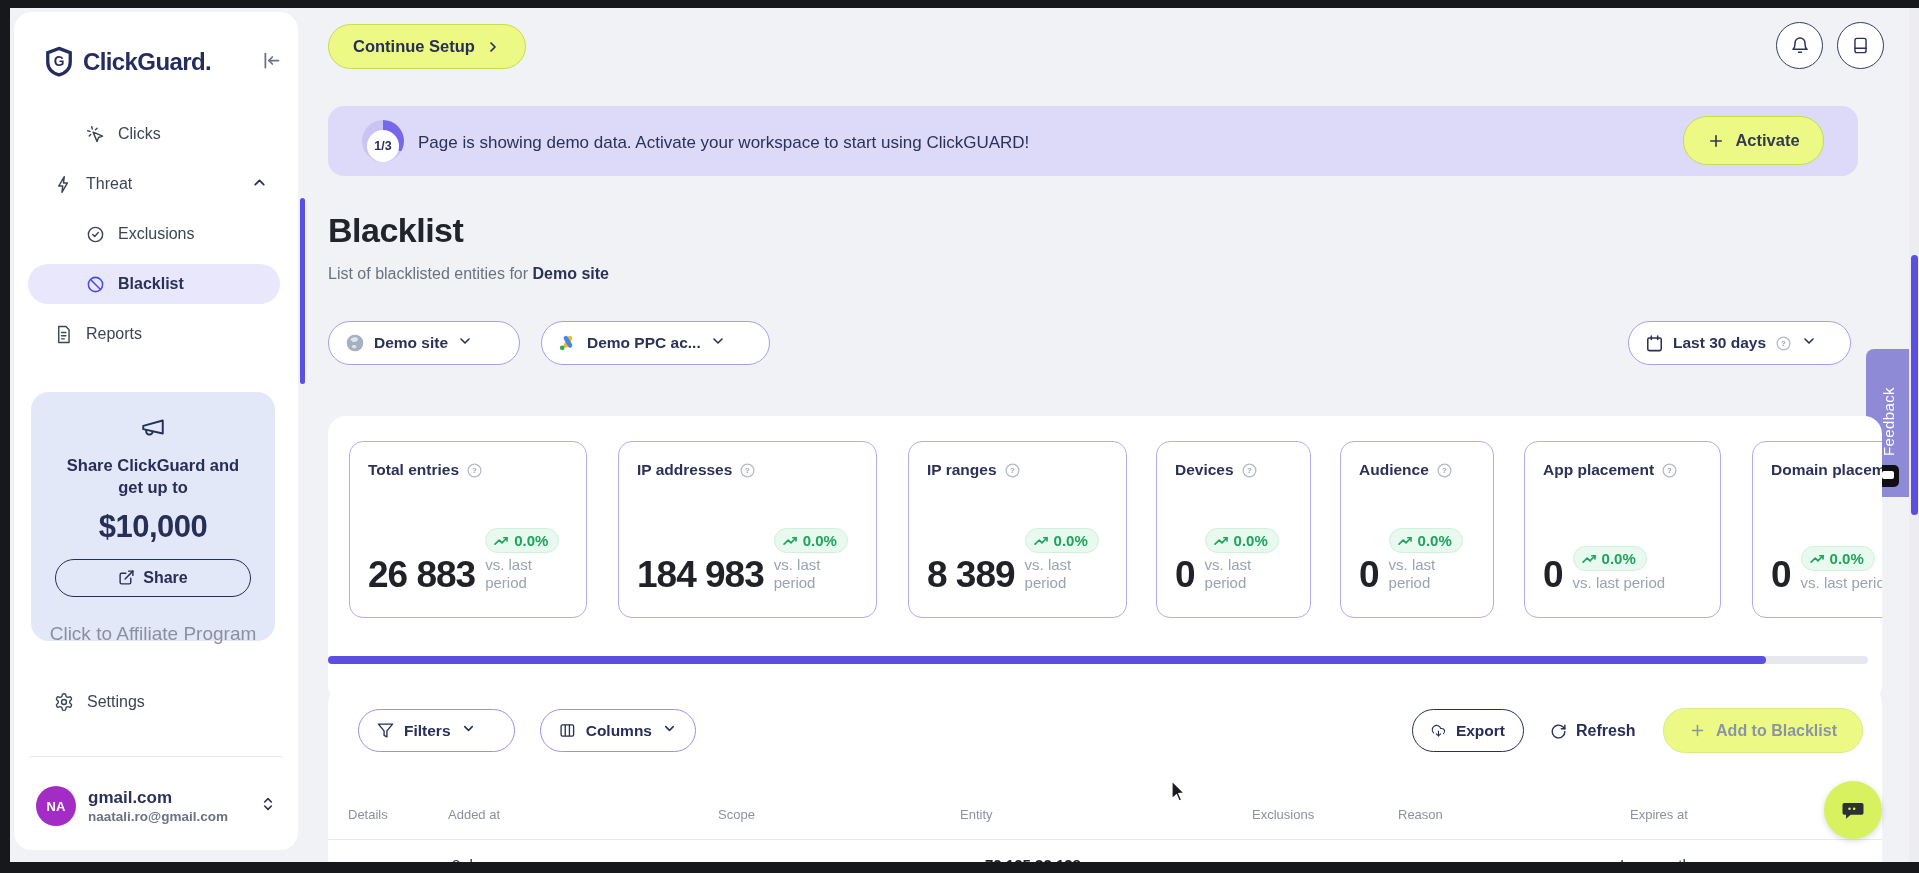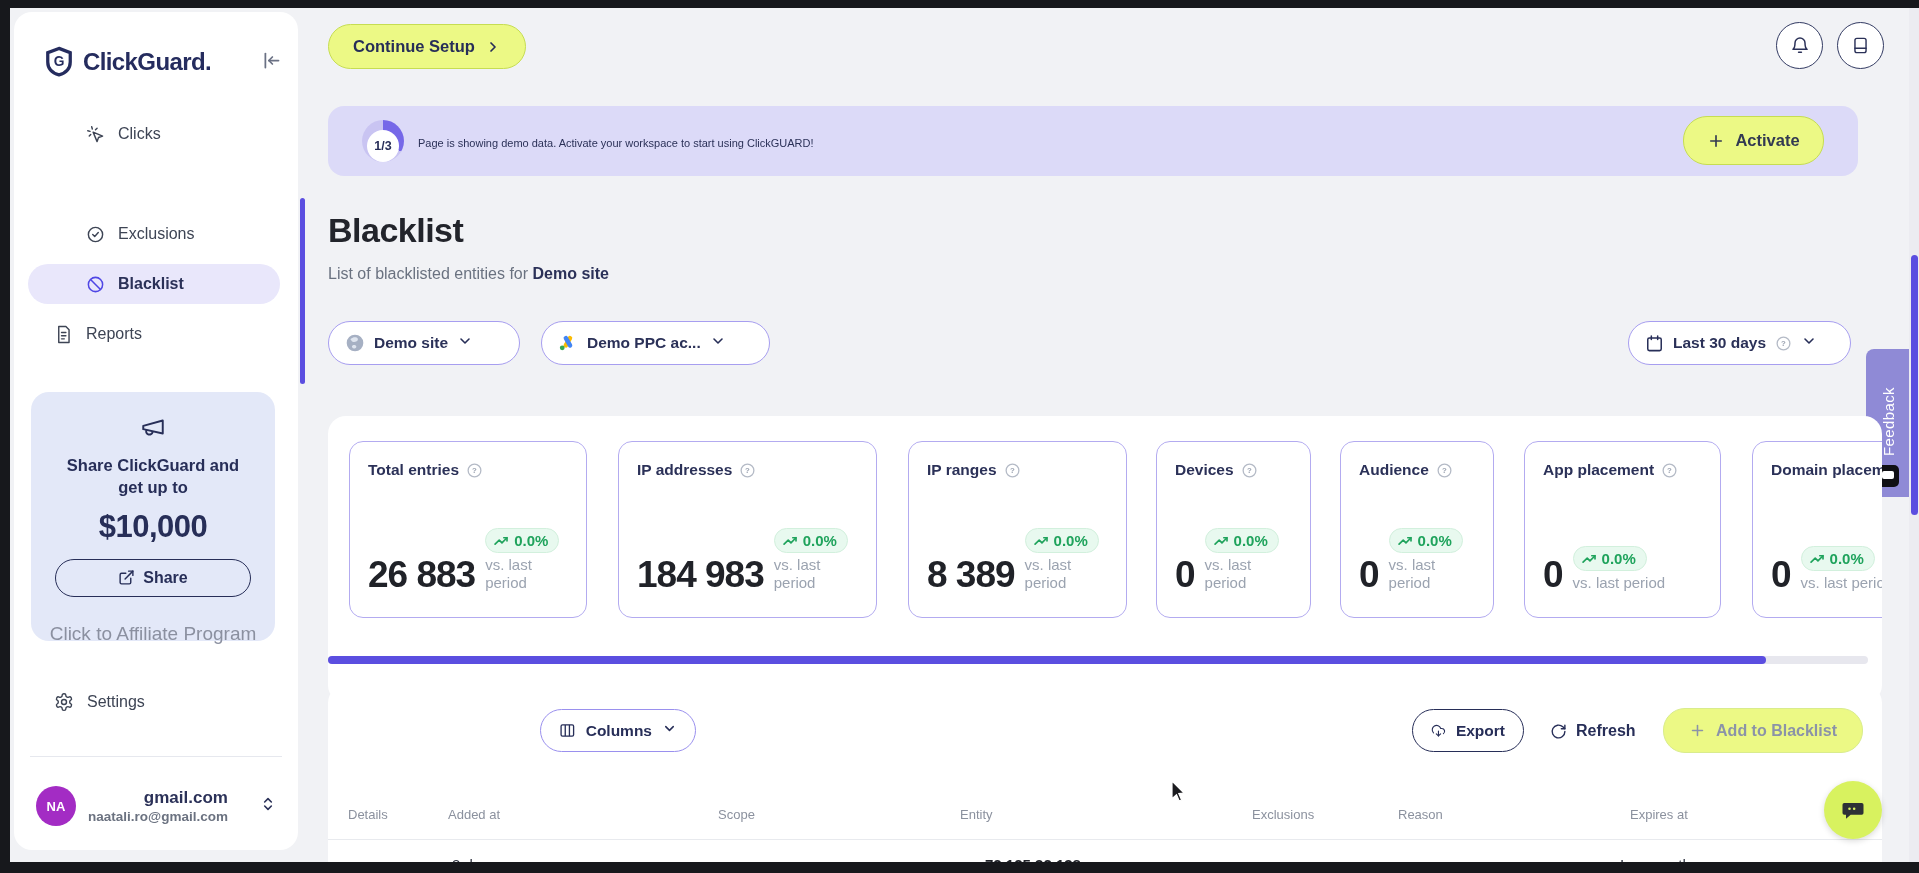--- a/index.html
+++ b/index.html
@@ -24,34 +24,34 @@
   .promo-text { font-size:16.5px; line-height:1.35; width:190px; margin:10px auto 0; font-weight:700; }
   .promo-amount { font-size:31px; font-weight:700; margin-top:10px; letter-spacing:-.5px; }
   .promo-btn { margin:14px auto 0; width:196px; height:38px; border:1.6px solid #272e58; border-radius:19px; display:flex; align-items:center; justify-content:center; gap:8px; font-size:16px; font-weight:600; color:#272e58; background:transparent; cursor:pointer; }
   .promo-caption { margin-top:26px; font-size:19px; color:#8b90a0; }
 
   .settings-row { position:absolute; left:14px; top:670px; right:18px; height:40px; display:flex; align-items:center; gap:13px; padding-left:26px; color:#3d4454; font-size:16px; cursor:pointer; }
   .side-divider { position:absolute; left:16px; right:16px; top:744px; height:1px; background:#e6e8ee; }
   .user-row { position:absolute; left:22px; right:14px; top:772px; height:44px; display:flex; align-items:center; cursor:pointer; }
   .avatar { width:40px; height:40px; border-radius:50%; background:#a32cc4; color:#fff; font-size:13px; font-weight:700; display:flex; align-items:center; justify-content:center; }
   .user-meta { margin-left:12px; }
-  .user-name { font-size:17px; font-weight:700; color:#2b3158;text-align:right; }
+  .user-name { font-size:17px; font-weight:700; color:#2b3158; }
   .user-email { font-size:13.5px; color:#6b7280; margin-top:1px;font-weight:bold; }
   .user-caret { margin-left:auto; margin-right:8px; color:#2b3158; }
 
   
   .btn-lime { background:#ecf985; border:1.5px solid #c6dd52; border-radius:24px; display:flex; align-items:center; justify-content:center; gap:10px; cursor:pointer; }
   .continue-btn { position:absolute; left:318px; top:16px; width:198px; height:45px; font-size:16.5px; font-weight:700; color:#272e58; }
   .icon-circle { position:absolute; top:14px; width:47px; height:47px; border:1.4px solid #333b63; border-radius:50%; background:#fff; display:flex; align-items:center; justify-content:center; color:#2b3158; cursor:pointer; }
 
   
   .banner { position:absolute; left:318px; top:98px; width:1530px; height:70px; background:#dcdaf8; border-radius:16px; }
   .prog-ring { position:absolute; left:34px; top:14px; width:42px; height:42px; border-radius:50%; background:conic-gradient(#7668e8 0 120deg,#c9c4f2 120deg 360deg); display:flex; align-items:flex-end; justify-content:center; }
   .prog-inner { width:32px; height:32px; border-radius:50%; background:#fff; display:flex; align-items:center; justify-content:center; font-size:12.5px; font-weight:700; color:#272e58; }
-  .banner-msg { position:absolute; left:90px; top:0; height:73px; display:flex; align-items:center; font-size:11px; color:#2b3158; }
+  .banner-msg { position:absolute; left:90px; top:0; height:73px; display:flex; align-items:center; font-size:17px; color:#2b3158; }
   .activate-btn { position:absolute; left:1355px; top:10px; width:141px; height:49px; font-size:16.5px; font-weight:600; color:#333a52; }
 
   
   .page-title { position:absolute; left:318px; top:203px; font-size:34px; font-weight:800; color:#22242b; letter-spacing:-.5px; }
   .page-sub { position:absolute; left:318px; top:257px; font-size:16px; color:#6a7280; }
   .page-sub b { color:#2b3158; font-weight:700; }
 
   .pill { position:absolute; height:44px; background:#fff; border:1.3px solid #a79ef0; border-radius:22px; display:flex; align-items:center; gap:9px; padding:0 16px; font-size:15.5px; font-weight:600; color:#2b3158; cursor:pointer; }
   .pill .chev { color:#272e58; }
 
@@ -119,20 +119,31 @@
       <svg width="19" height="19" viewBox="0 0 24 24" fill="none" stroke="#3d4454" stroke-width="1.8" stroke-linecap="round" stroke-linejoin="round">
             <path d="m9 9 5 12 1.8-5.2L21 14z"></path>
             <path d="M7.2 2.2 8 5.1"></path>
             <path d="M2.2 7.2 5.1 8"></path>
             <path d="M14 4.1 12 6"></path>
             <path d="m6 12-1.9 2"></path>
           </svg>
       <span>Clicks</span>
     </div>
 
+    <div class="nav-item" style="top:152px;">
+      <svg width="19" height="19" viewBox="0 0 24 24" fill="none" stroke="#3d4454" stroke-width="1.8" stroke-linecap="round" stroke-linejoin="round">
+            <path d="M13 2 6 14h5l-1 8 7-12h-5l1-8z"></path>
+          </svg>
+      <span>Threat</span>
+      <span class="chev">
+        <svg width="17" height="17" viewBox="0 0 24 24" fill="none" stroke="currentColor" stroke-width="2.4" stroke-linecap="round" stroke-linejoin="round">
+              <path d="m18 15-6-6-6 6"></path>
+            </svg>
+      </span>
+    </div>
 
     <div class="nav-item child" style="top:202px;">
       <svg width="19" height="19" viewBox="0 0 24 24" fill="none" stroke="#3d4454" stroke-width="1.8" stroke-linecap="round" stroke-linejoin="round">
             <circle cx="12" cy="12" r="9"></circle>
             <path d="m8.5 12 2.5 2.5 4.5-5"></path>
           </svg>
       <span>Exclusions</span>
     </div>
 
     <div class="nav-item child active" style="top:252px;">
@@ -443,20 +454,29 @@
         </span>
       </div>
     </div>
   </div>
 
   <div class="hscroll">
     <div class="hscroll-thumb"></div>
   </div>
 
   <div class="table-panel">
+    <div class="tool-pill" style="left:30px; width:157px;">
+      <svg width="17" height="17" viewBox="0 0 24 24" fill="none" stroke="#272e58" stroke-width="1.9" stroke-linecap="round" stroke-linejoin="round">
+            <path d="M22 3H2l8 9.5V19l4 2v-8.5z"></path>
+          </svg>
+      <span>Filters</span>
+      <span class="chev"><svg width="15" height="15" viewBox="0 0 24 24" fill="none" stroke="#272e58" stroke-width="2.4" stroke-linecap="round" stroke-linejoin="round">
+              <path d="m6 9 6 6 6-6"></path>
+            </svg></span>
+    </div>
     <div class="tool-pill" style="left:212px; width:156px;">
       <svg width="17" height="17" viewBox="0 0 24 24" fill="none" stroke="#272e58" stroke-width="1.9" stroke-linejoin="round">
             <rect x="3" y="4" width="18" height="16" rx="2"></rect>
             <path d="M9 4v16"></path>
             <path d="M15 4v16"></path>
           </svg>
       <span>Columns</span>
       <span class="chev"><svg width="15" height="15" viewBox="0 0 24 24" fill="none" stroke="#272e58" stroke-width="2.4" stroke-linecap="round" stroke-linejoin="round">
               <path d="m6 9 6 6 6-6"></path>
             </svg></span>

